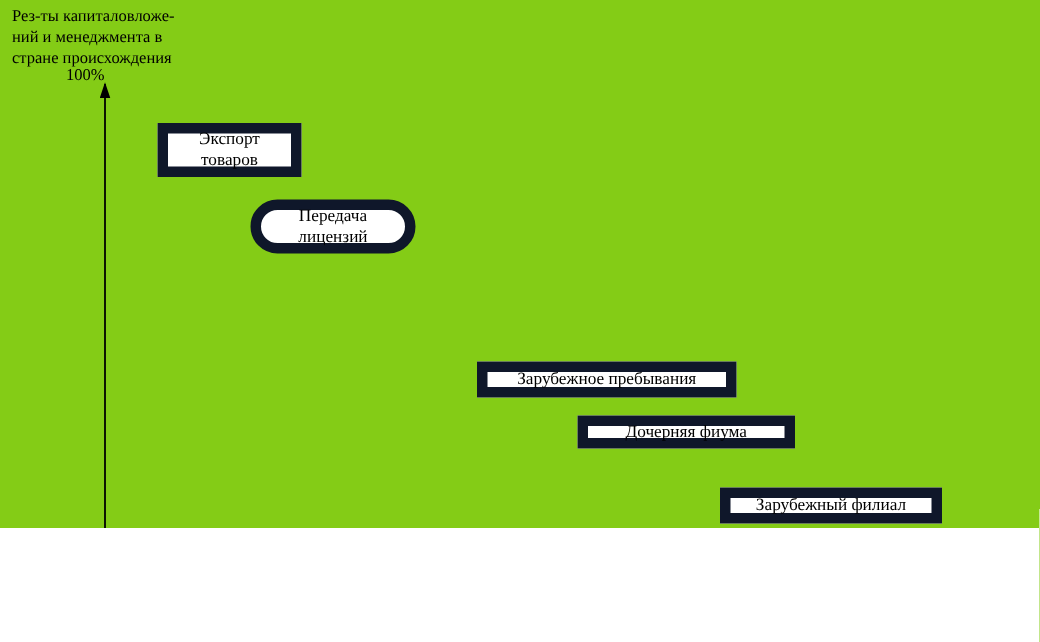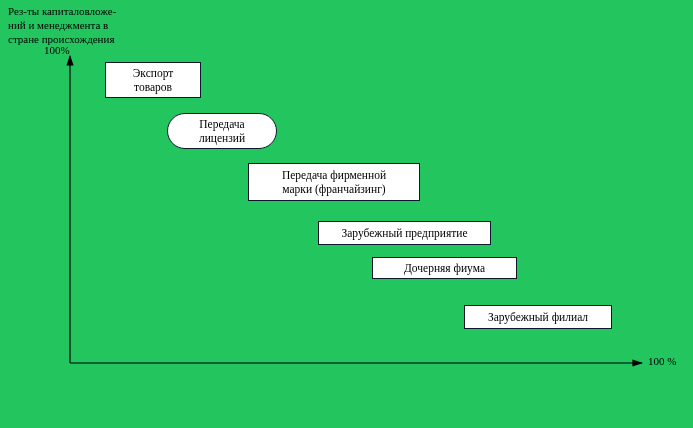--- a/index.html
+++ b/index.html
@@ -7,23 +7,23 @@
     padding: 0;
     background: #ffffff;
   }
   body {
     font-family: "Liberation Serif", serif;
     color: #000000;
   }
   #canvas {
     position: relative;
     width: 693px;
-    height: 428px;
+    height: 352px;
     overflow: hidden;
-    background: #22c55e;
+    background: #84cc16;
   }
   .axis-label {
     position: absolute;
     font-family: "Liberation Serif", serif;
     font-size: 11px;
     line-height: 14px;
     color: #000;
     white-space: pre-line;
   }
   #y-axis-label {
@@ -48,32 +48,33 @@
     left: 44px;
     top: 44px;
   }
   #x-tick-100 {
     left: 648px;
     top: 355px;
   }
   .box {
     position: absolute;
     box-sizing: border-box;
-    border: 1px solid #0f172a;
+    border: 7px solid #0f172a;
     background: #ffffff;
     font-family: "Liberation Serif", serif;
     font-size: 11.5px;
     line-height: 14px;
     color: #000000;
     display: flex;
     align-items: center;
     justify-content: center;
     text-align: center;
     padding: 2px 6px;
     white-space: pre-line;
+    margin-top: 20px;
   }
   svg#axes {
     position: absolute;
     left: 0;
     top: 0;
     width: 693px;
     height: 428px;
     pointer-events: none;
   }
 </style>
@@ -96,19 +97,17 @@
 ний и менеджмента в
 стране происхождения</div>
   <div class="tick-label" id="y-tick-100">100%</div>
 
   <div class="tick-label" id="x-tick-100">100 %</div>
 
   <div class="box" style="left: 105px; top: 62px; width: 96px; height: 36px;">Экспорт
 товаров</div>
   <div class="box" style="left: 167px; top: 113px; width: 110px; height: 36px; border-radius: 18px;">Передача
 лицензий</div>
-  <div class="box" style="left: 248px; top: 163px; width: 172px; height: 38px;">Передача фирменной
-марки (франчайзинг)</div>
-  <div class="box" style="left: 318px; top: 221px; width: 173px; height: 24px;">Зарубежный предприятие</div>
-  <div class="box" style="left: 372px; top: 257px; width: 145px; height: 22px; font-family: Liberation Serif, serif;">Дочерняя фиума</div>
-  <div class="box" style="left: 464px; top: 305px; width: 148px; height: 24px;">Зарубежный филиал</div>
+  <div class="box" style="left: 318px; top: 221px; width: 173px; height: 24px;">Зарубежное пребывания</div>
+  <div class="box" style="left: 385px; top: 257px; width: 145px; height: 22px; font-family: Liberation Serif, serif;">Дочерняя фиума</div>
+  <div class="box" style="left: 480px; top: 305px; width: 148px; height: 24px;">Зарубежный филиал</div>
 
 </div>
 
 </body></html>

